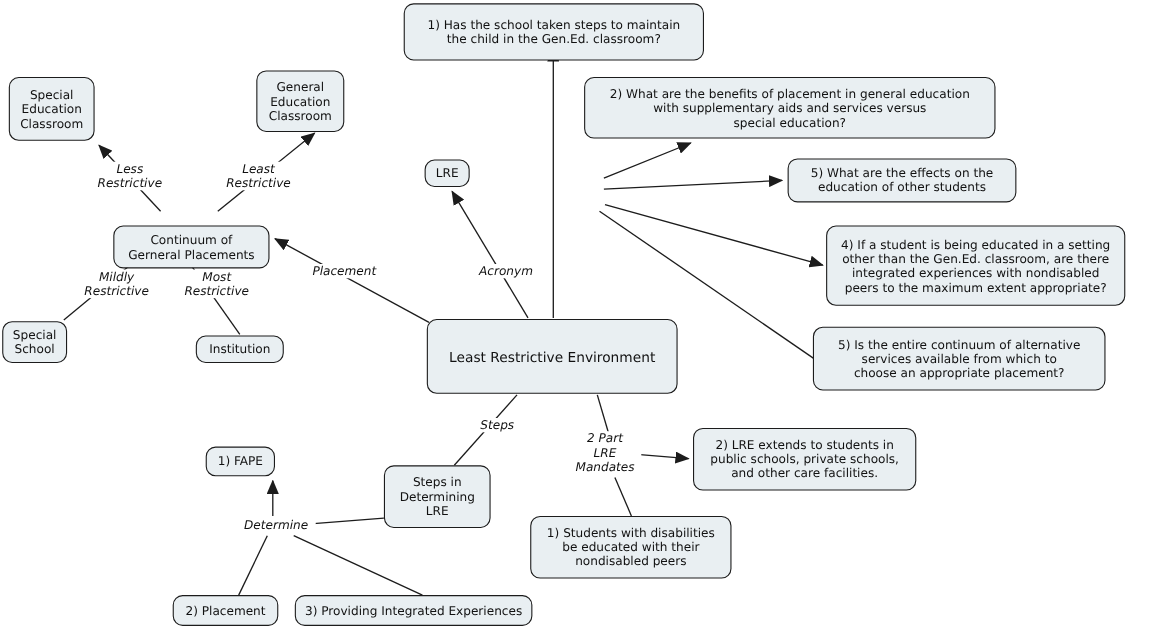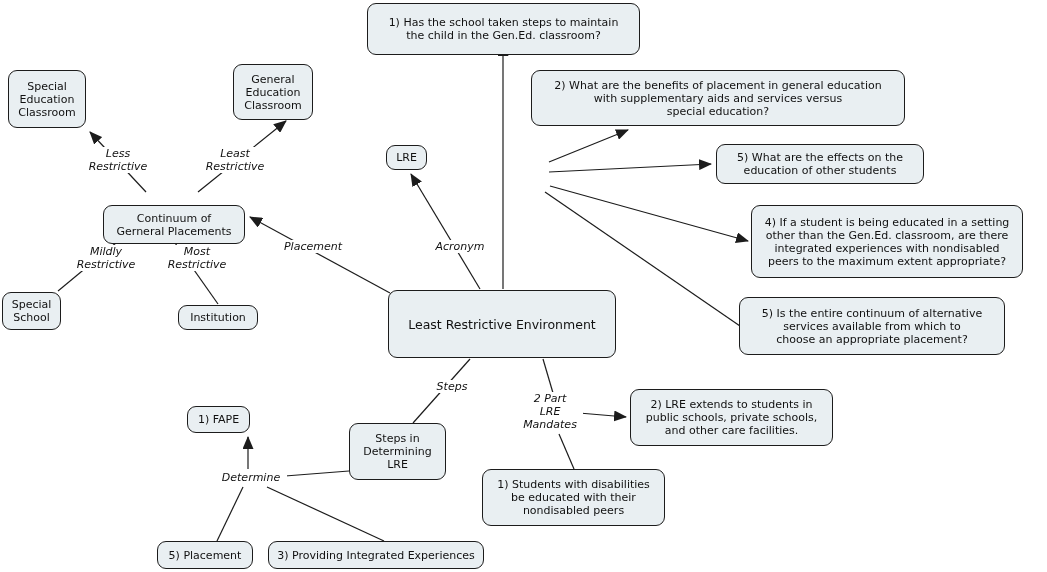--- a/index.html
+++ b/index.html
@@ -140,16 +140,16 @@
   <div class="node" style="left:630px; top:389px; width:203px; height:57px;">2) LRE extends to students in
 public schools, private schools,
 and other care facilities.</div>
   <div class="node" style="left:187px; top:406px; width:63px; height:27px;">1) FAPE</div>
   <div class="node" style="left:349px; top:423px; width:97px; height:57px;">Steps in
 Determining
 LRE</div>
   <div class="node" style="left:482px; top:469px; width:183px; height:57px;">1) Students with disabilities
 be educated with their
 nondisabled peers</div>
-  <div class="node" style="left:157px; top:541px; width:96px; height:28px;">5) Placement</div>
+  <div class="node" style="left:157px; top:541px; width:96px; height:28px;">2) Placement</div>
   <div class="node" style="left:268px; top:541px; width:216px; height:28px;">3) Providing Integrated Experiences</div>
 
 </div>
 
 </body></html>

